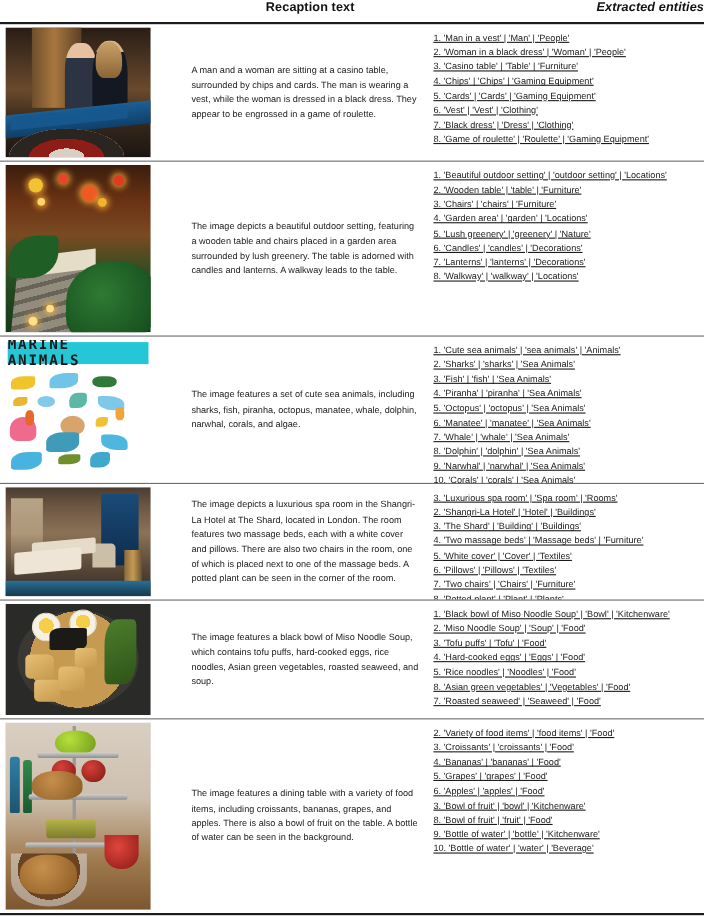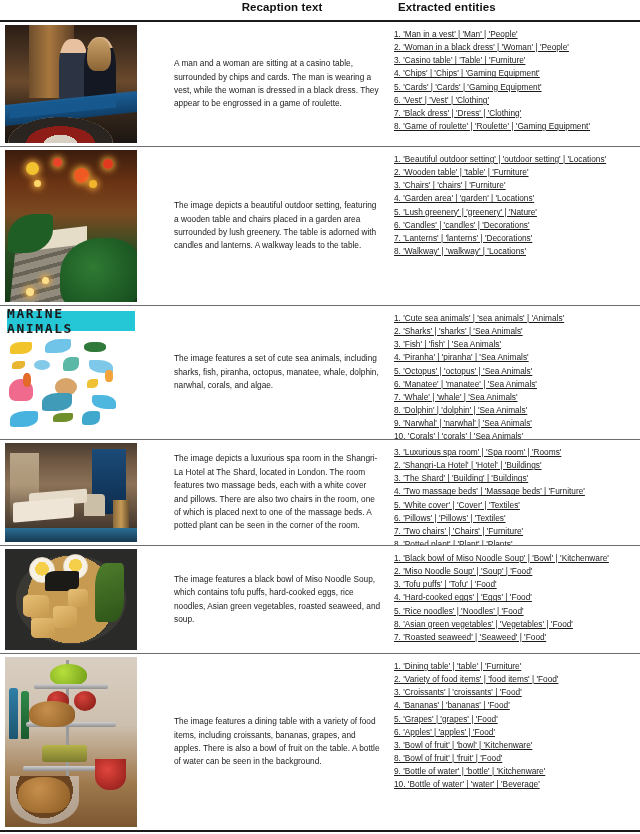--- a/index.html
+++ b/index.html
@@ -29,21 +29,21 @@
   .thead .col-head {
     position: absolute;
     top: 1px;
     font-size: 11.5px;
     font-weight: bold;
     color: #111;
     letter-spacing: 0.1px;
     white-space: nowrap;
   }
   .head-recaption { left: 174px; width: 216px; text-align: center; }
-  .head-entities  { left: 398px; width: 226px; text-align: left; }
+  .head-entities  { left: 414px; width: 226px; text-align: right; font-style: italic; }
 
   .rule-top {
     height: 0;
     border-top: 2.4px solid #1c1c1c;
     margin: 0;
   }
   .rule-bottom {
     position: absolute;
     left: 0; right: 0; bottom: 2px;
     height: 0;
@@ -468,21 +468,20 @@
           <div class="buf-bowl"></div>
           <div class="buf-cro" style="left:10%;bottom:8%;width:52px;height:36px;"></div>
         </div>
       </div>
     </div>
     <div class="cell-text">
       <p>The image features a dining table with a variety of food items, including croissants, bananas, grapes, and apples. There is also a bowl of fruit on the table. A bottle of water can be seen in the background.</p>
     </div>
     <div class="cell-ent">
       <ul class="ent-list">
-        <li>1. 'Dining table' | 'table' | 'Furniture'</li>
         <li>2. 'Variety of food items' | 'food items' | 'Food'</li>
         <li>3. 'Croissants' | 'croissants' | 'Food'</li>
         <li>4. 'Bananas' | 'bananas' | 'Food'</li>
         <li>5. 'Grapes' | 'grapes' | 'Food'</li>
         <li>6. 'Apples' | 'apples' | 'Food'</li>
         <li>3. 'Bowl of fruit' | 'bowl' | 'Kitchenware'</li>
         <li>8. 'Bowl of fruit' | 'fruit' | 'Food'</li>
         <li>9. 'Bottle of water' | 'bottle' | 'Kitchenware'</li>
         <li>10. 'Bottle of water' | 'water' | 'Beverage'</li>
       </ul>

